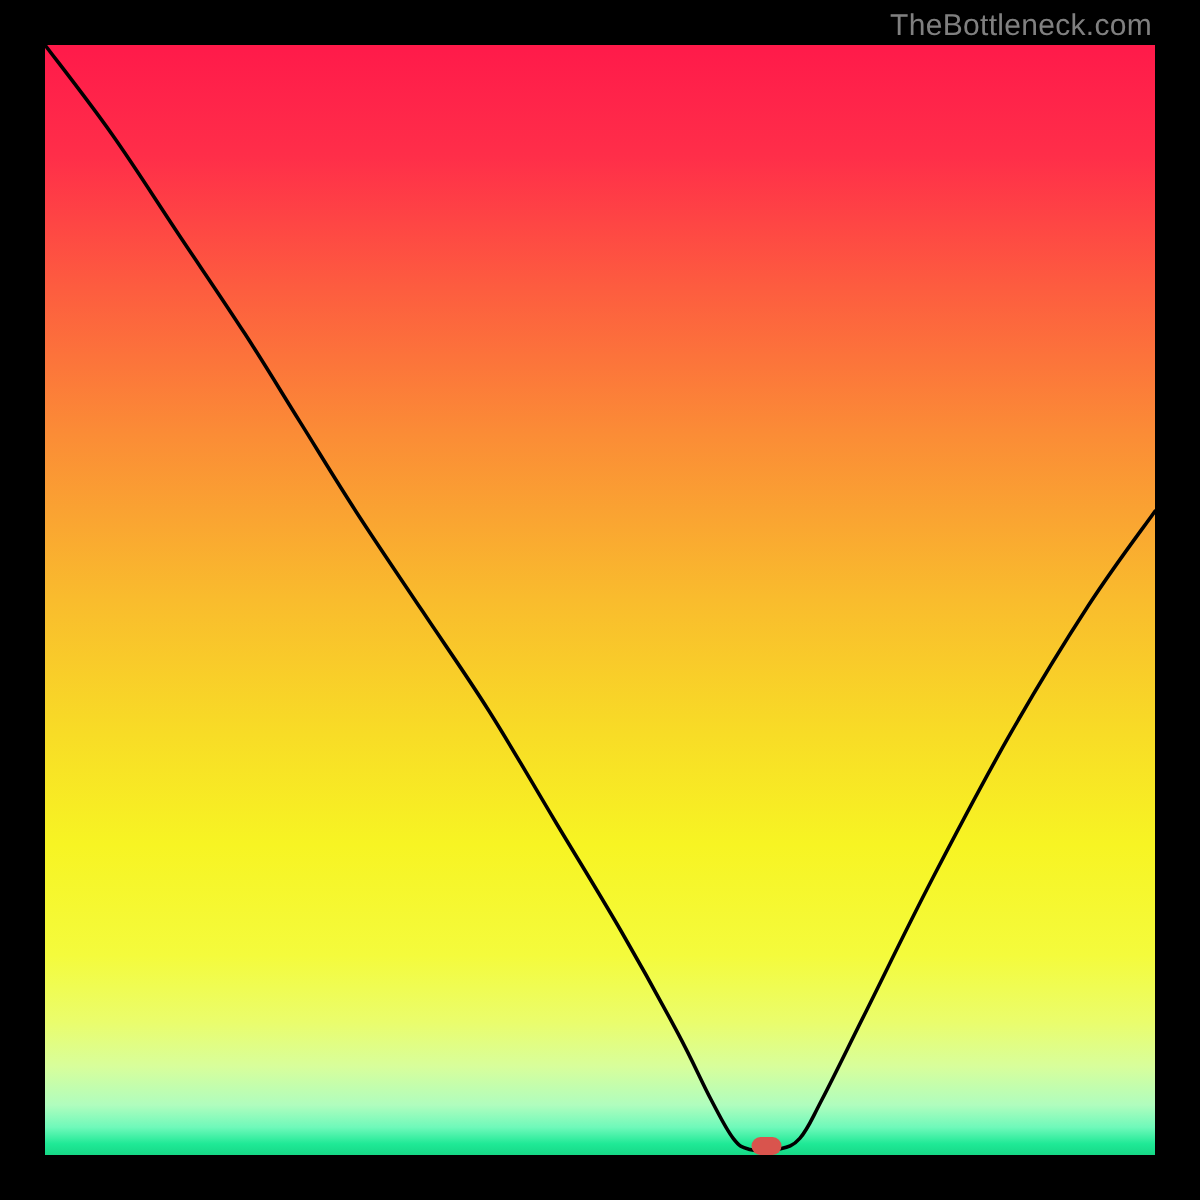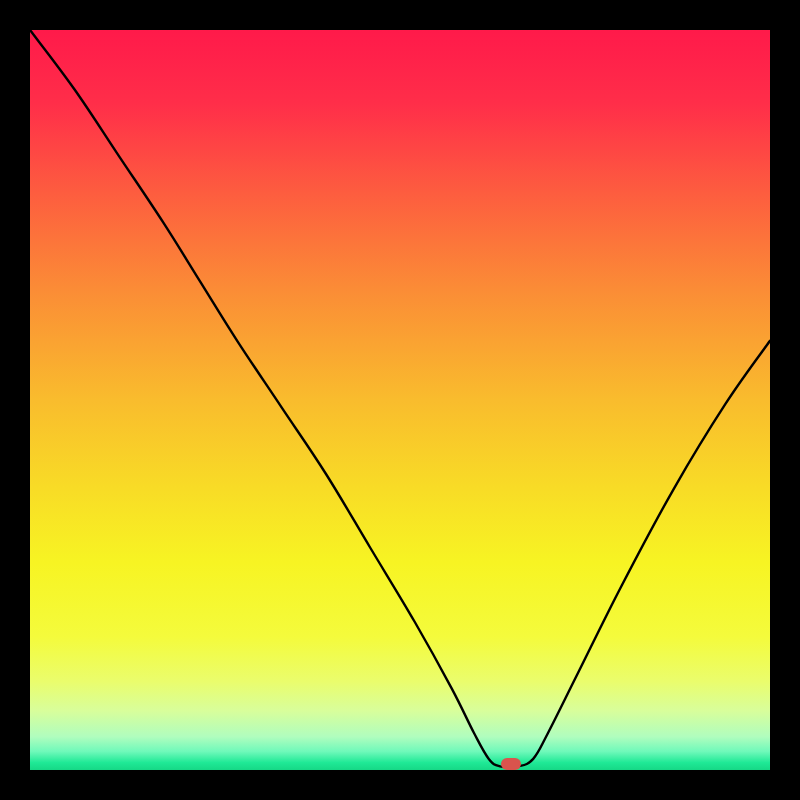--- a/index.html
+++ b/index.html
@@ -50,20 +50,21 @@
     height: 12px;
     border-radius: 6px;
     transform: translate(-50%, -50%);
   }
 </style>
 </head>
 <body>
 
 <div class="frame">
 
+  <div class="watermark">TheBottleneck.com</div>
 
   <div class="plot-area">
     <svg class="gradient-bg" viewBox="0 0 740 740" preserveAspectRatio="none">
       <defs>
         <linearGradient id="bg" x1="0" y1="0" x2="0" y2="1">
             <stop offset="0%" stop-color="#FF1A4A"></stop>
             <stop offset="10%" stop-color="#FF2E49"></stop>
             <stop offset="22%" stop-color="#FD5D3F"></stop>
             <stop offset="35%" stop-color="#FB8C36"></stop>
             <stop offset="50%" stop-color="#F9BC2D"></stop>

